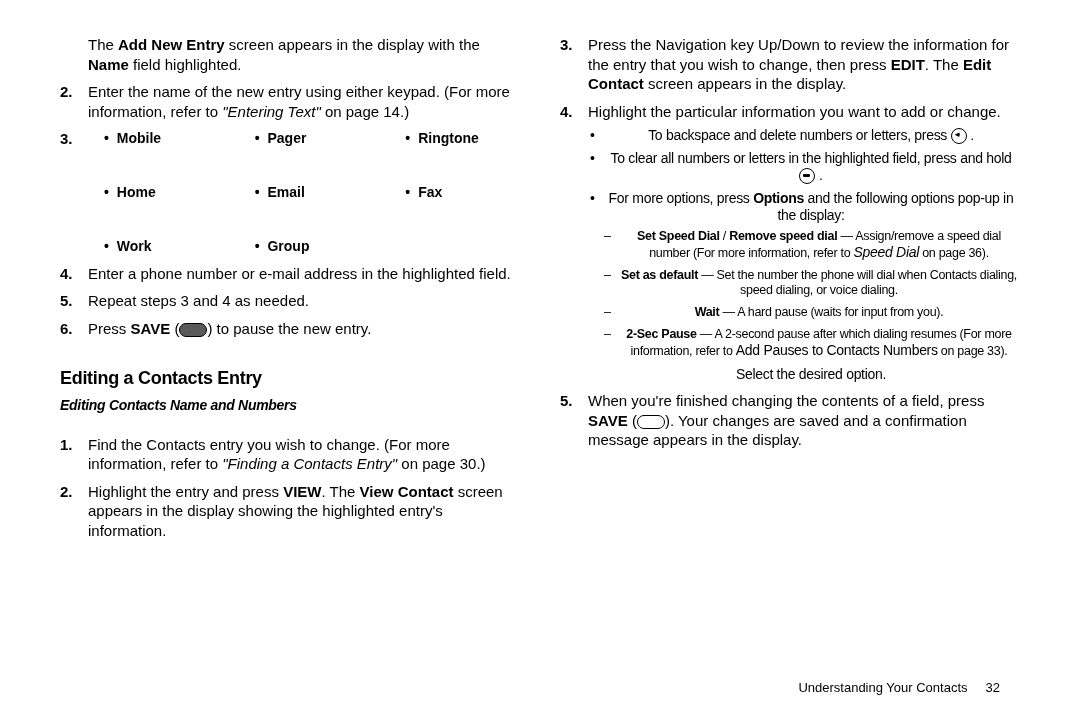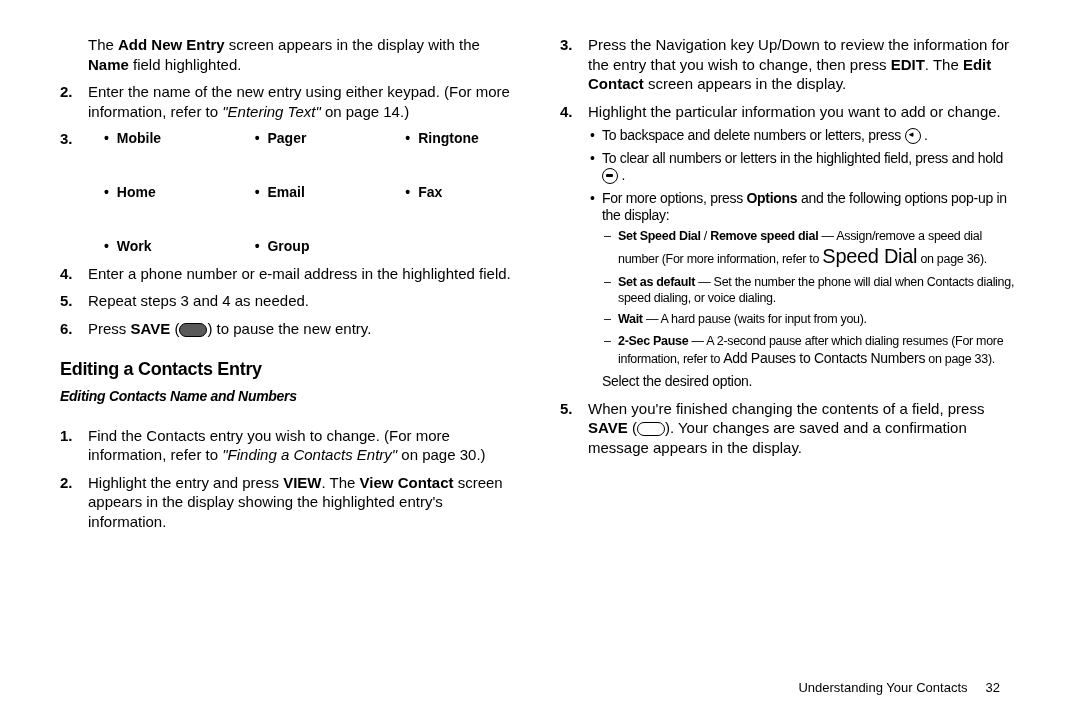--- a/index.html
+++ b/index.html
@@ -38,21 +38,21 @@
     position: absolute;
     left: -28px;
     top: 0;
     font-weight: bold;
   }
   .ital { font-style: italic; }
   b { font-weight: bold; }
   .h-section {
     font-weight: 900;
     font-size: 18px;
-    margin-top: 20px;
+    margin-top: 29px;
     margin-bottom: 6px;
     letter-spacing: -0.3px;
   }
   .h-sub {
     font-style: italic;
     font-weight: 900;
     font-size: 14px;
     margin-bottom: 20px;
     letter-spacing: -0.3px;
   }
@@ -132,21 +132,21 @@
   ul.dashes > li {
     position: relative;
     margin-bottom: 6px;
     line-height: 1.25;
   }
   ul.dashes > li::before {
     content: "–";
     position: absolute;
     left: -14px;
   }
-  .condensed { letter-spacing: -0.3px; }
+  .condensed { letter-spacing: -0.3px; text-align: center; }
   .footer {
     text-align: right;
     font-size: 13px;
     padding-right: 80px;
   }
   .footer .pnum {
     margin-left: 18px;
   }
 </style>
 </head>
@@ -198,21 +198,21 @@
       <li><span class="num">3.</span>
         <span>Press the Navigation key Up/Down to review the information for the entry that you wish to change, then press </span><b>EDIT</b><span>. The </span><b>Edit Contact</b><span> screen appears in the display.</span>
       </li>
       <li><span class="num">4.</span>
         <span>Highlight the particular information you want to add or change.</span>
         <ul class="bullets condensed">
           <li><span>To backspace and delete numbers or letters, press </span><span class="key-round left"></span><span> .</span></li>
           <li><span>To clear all numbers or letters in the highlighted field, press and hold </span><span class="key-round hold"></span><span> .</span></li>
           <li><span>For more options, press </span><b>Options</b><span> and the following options pop-up in the display:</span>
             <ul class="dashes">
-              <li><b>Set Speed Dial</b><span> / </span><b>Remove speed dial</b><span> — Assign/remove a speed dial number (For more information, refer to  </span><span style="font-size:20px;">Speed Dial</span><span> on page 36).</span></li>
+              <li><b>Set Speed Dial</b><span> / </span><b>Remove speed dial</b><span> — Assign/remove a speed dial number (For more information, refer to  </span><span style="font-size:14px;font-style:italic;">Speed Dial</span><span> on page 36).</span></li>
               <li><b>Set as default</b><span> — Set the number the phone will dial when Contacts dialing, speed dialing, or voice dialing.</span></li>
               <li><b>Wait</b><span> — A hard pause (waits for input from you).</span></li>
               <li><b>2-Sec Pause</b><span> — A 2-second pause after which dialing resumes (For more information, refer to  </span><span style="font-size:14px;">Add Pauses to Contacts Numbers</span><span>  on page 33).</span></li>
             </ul>
             <div style="margin-top:4px;">Select the desired option.</div>
           </li>
         </ul>
       </li>
       <li style="margin-top:8px;"><span class="num">5.</span>
         <span>When you're finished changing the contents of a field, press </span><b>SAVE</b><span> (</span><span class="key-oval"></span><span>). Your changes are saved and a confirmation message appears in the display.</span>

